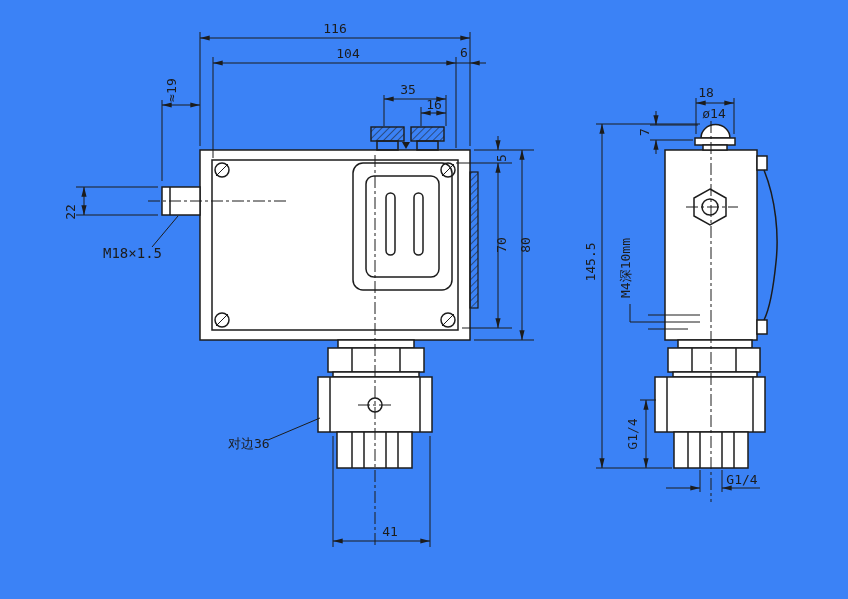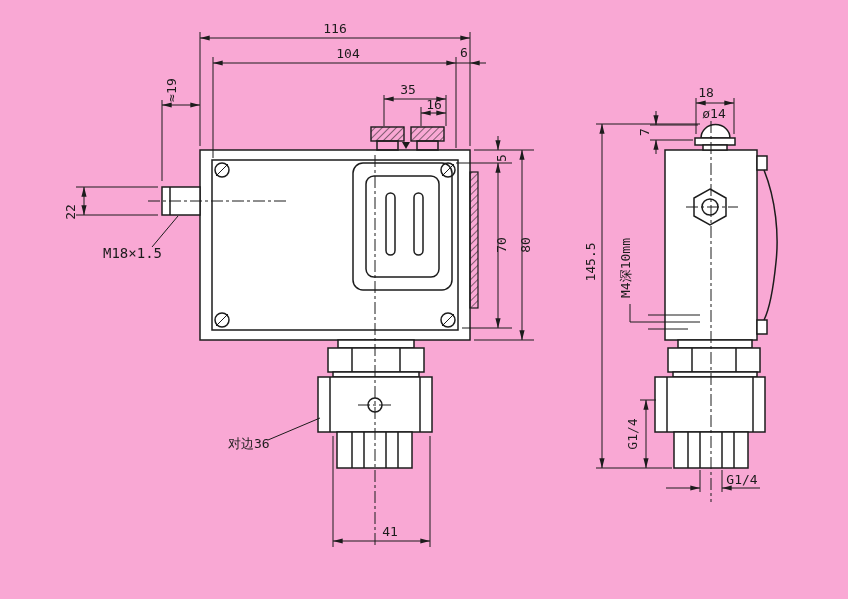--- a/index.html
+++ b/index.html
@@ -1,16 +1,16 @@
 <!DOCTYPE html>
 <html><head>
 <meta charset="utf-8">
 <style>
   html,body{margin:0;padding:0;background:#ffffff;}
-  .page{width:848px;height:599px;background:#f9a8d4;position:relative;overflow:hidden;}
+  .page{width:848px;height:599px;background:#3b82f6;position:relative;overflow:hidden;}
   svg{display:block;}
   
   .ol{fill:none;stroke:#1c1c1c;stroke-width:1.5;}
   .olf{fill:#ffffff;stroke:#1c1c1c;stroke-width:1.5;}
   
   .tl{fill:none;stroke:#1c1c1c;stroke-width:1;}
   
   .cl{fill:none;stroke:#1c1c1c;stroke-width:1;stroke-dasharray:12 3 3 3;}
   text{font-family:"DejaVu Sans Mono","DejaVu Sans",monospace;font-size:13px;fill:#1c1c1c;}
   .big{font-size:14px;}

